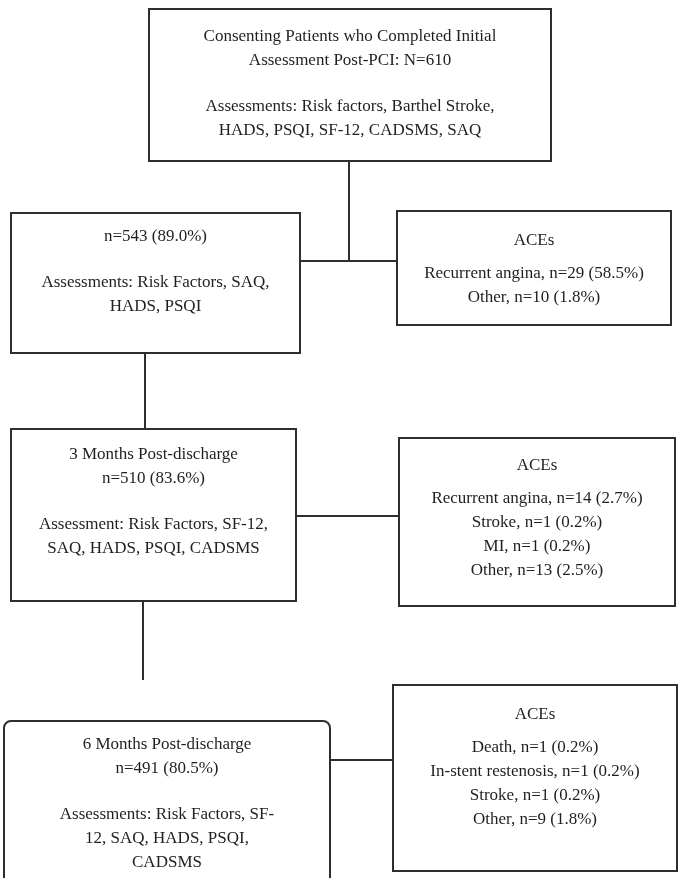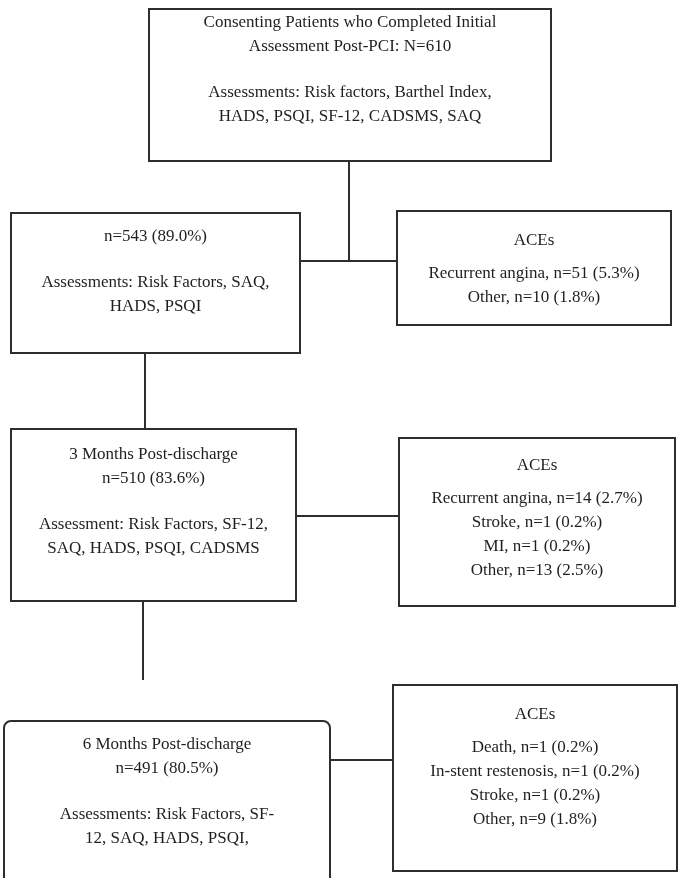--- a/index.html
+++ b/index.html
@@ -28,21 +28,21 @@
   .line {
     position: absolute;
     background: #2e2e2e;
   }
   .bold { font-weight: normal; }
   .gap-lg { height: 22px; }
   .gap-sm { height: 9px; }
   .txt-line { white-space: nowrap; }
 
   
-  #root-box   { left: 148px; top: 8px;   width: 404px; height: 154px; }
+  #root-box   { left: 148px; top: 8px;   width: 404px; height: 154px; padding-top: 14px; }
   #f1-box     { left: 10px;  top: 212px; width: 291px; height: 142px; padding-top: 10px; }
   #a1-box     { left: 396px; top: 210px; width: 276px; height: 116px; padding-top: 16px; }
   #f2-box     { left: 10px;  top: 428px; width: 287px; height: 174px; padding-top: 12px; }
   #a2-box     { left: 398px; top: 437px; width: 278px; height: 170px; padding-top: 14px; }
   #f3-box     { left: 3px;   top: 720px; width: 328px; height: 186px; padding-top: 10px; border-radius: 8px; }
   #a3-box     { left: 392px; top: 684px; width: 286px; height: 188px; padding-top: 16px; }
 
   
   #v-root     { left: 348px; top: 162px; width: 2px;   height: 100px; }
   #h-stage1   { left: 301px; top: 260px; width: 95px;  height: 2px; }
@@ -53,42 +53,42 @@
 </style>
 </head>
 <body>
 
 <div id="canvas">
 
   <div class="box" id="root-box">
     <div class="txt-line">Consenting Patients who Completed Initial</div>
     <div class="txt-line">Assessment Post-PCI: N=610</div>
     <div class="gap-lg"></div>
-    <div class="txt-line">Assessments: Risk factors, Barthel Index,</div>
+    <div class="txt-line">Assessments: Risk factors, Barthel Stroke,</div>
     <div class="txt-line">HADS, PSQI, SF-12, CADSMS, SAQ</div>
   </div>
 
   <div class="line" id="v-root"></div>
   <div class="line" id="h-stage1"></div>
   <div class="line" id="v-f1-f2"></div>
   <div class="line" id="h-stage2"></div>
   <div class="line" id="v-f2-f3"></div>
   <div class="line" id="h-stage3"></div>
 
   <div class="box" id="f1-box">
     <div class="txt-line">n=543 (89.0%)</div>
     <div class="gap-lg"></div>
     <div class="txt-line">Assessments: Risk Factors, SAQ,</div>
     <div class="txt-line">HADS, PSQI</div>
   </div>
 
   <div class="box" id="a1-box">
     <div class="bold">ACEs</div>
     <div class="gap-sm"></div>
-    <div class="txt-line">Recurrent angina, n=51 (5.3%)</div>
+    <div class="txt-line">Recurrent angina, n=29 (58.5%)</div>
     <div class="txt-line">Other, n=10 (1.8%)</div>
   </div>
 
   <div class="box" id="f2-box">
     <div class="txt-line">3 Months Post-discharge</div>
     <div class="txt-line">n=510 (83.6%)</div>
     <div class="gap-lg"></div>
     <div class="txt-line">Assessment: Risk Factors, SF-12,</div>
     <div class="txt-line">SAQ, HADS, PSQI, CADSMS</div>
   </div>
@@ -101,20 +101,21 @@
     <div class="txt-line">MI, n=1 (0.2%)</div>
     <div class="txt-line">Other, n=13 (2.5%)</div>
   </div>
 
   <div class="box" id="f3-box">
     <div class="txt-line">6 Months Post-discharge</div>
     <div class="txt-line">n=491 (80.5%)</div>
     <div class="gap-lg"></div>
     <div class="txt-line">Assessments: Risk Factors, SF-</div>
     <div class="txt-line">12, SAQ, HADS, PSQI,</div>
+    <div class="txt-line">CADSMS</div>
   </div>
 
   <div class="box" id="a3-box">
     <div class="bold">ACEs</div>
     <div class="gap-sm"></div>
     <div class="txt-line">Death, n=1 (0.2%)</div>
     <div class="txt-line">In-stent restenosis, n=1 (0.2%)</div>
     <div class="txt-line">Stroke, n=1 (0.2%)</div>
     <div class="txt-line">Other, n=9 (1.8%)</div>
   </div>

